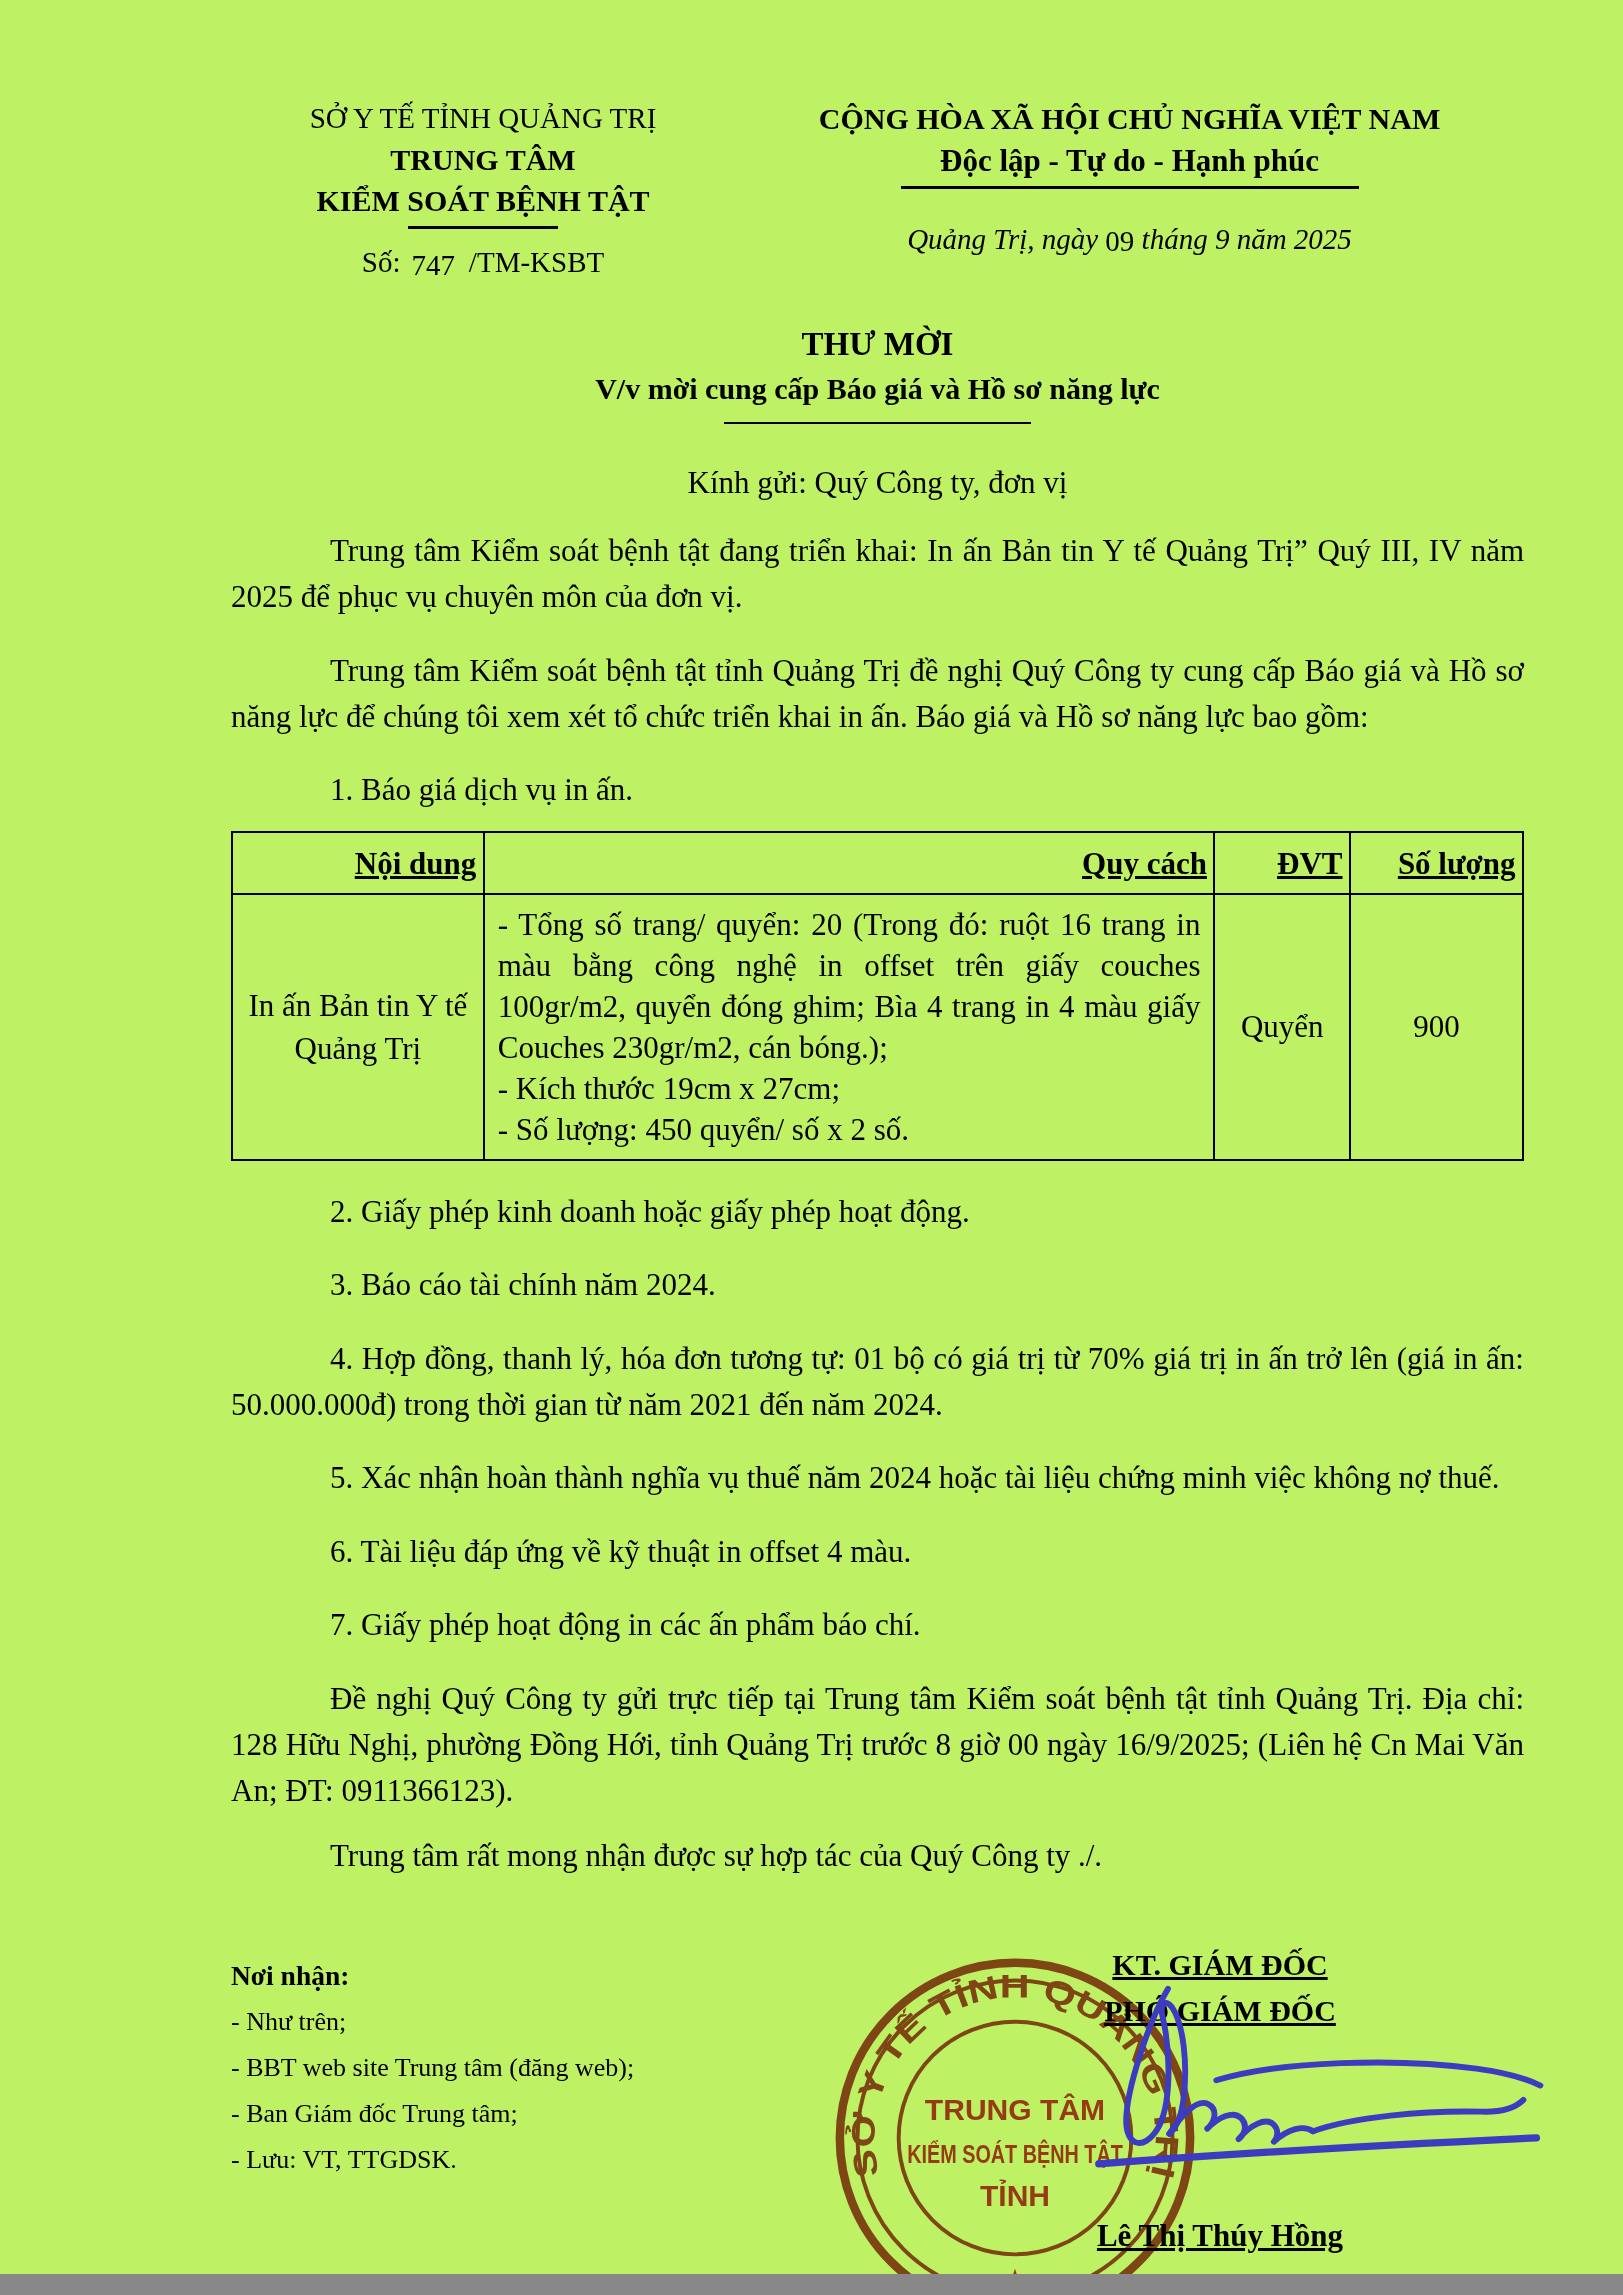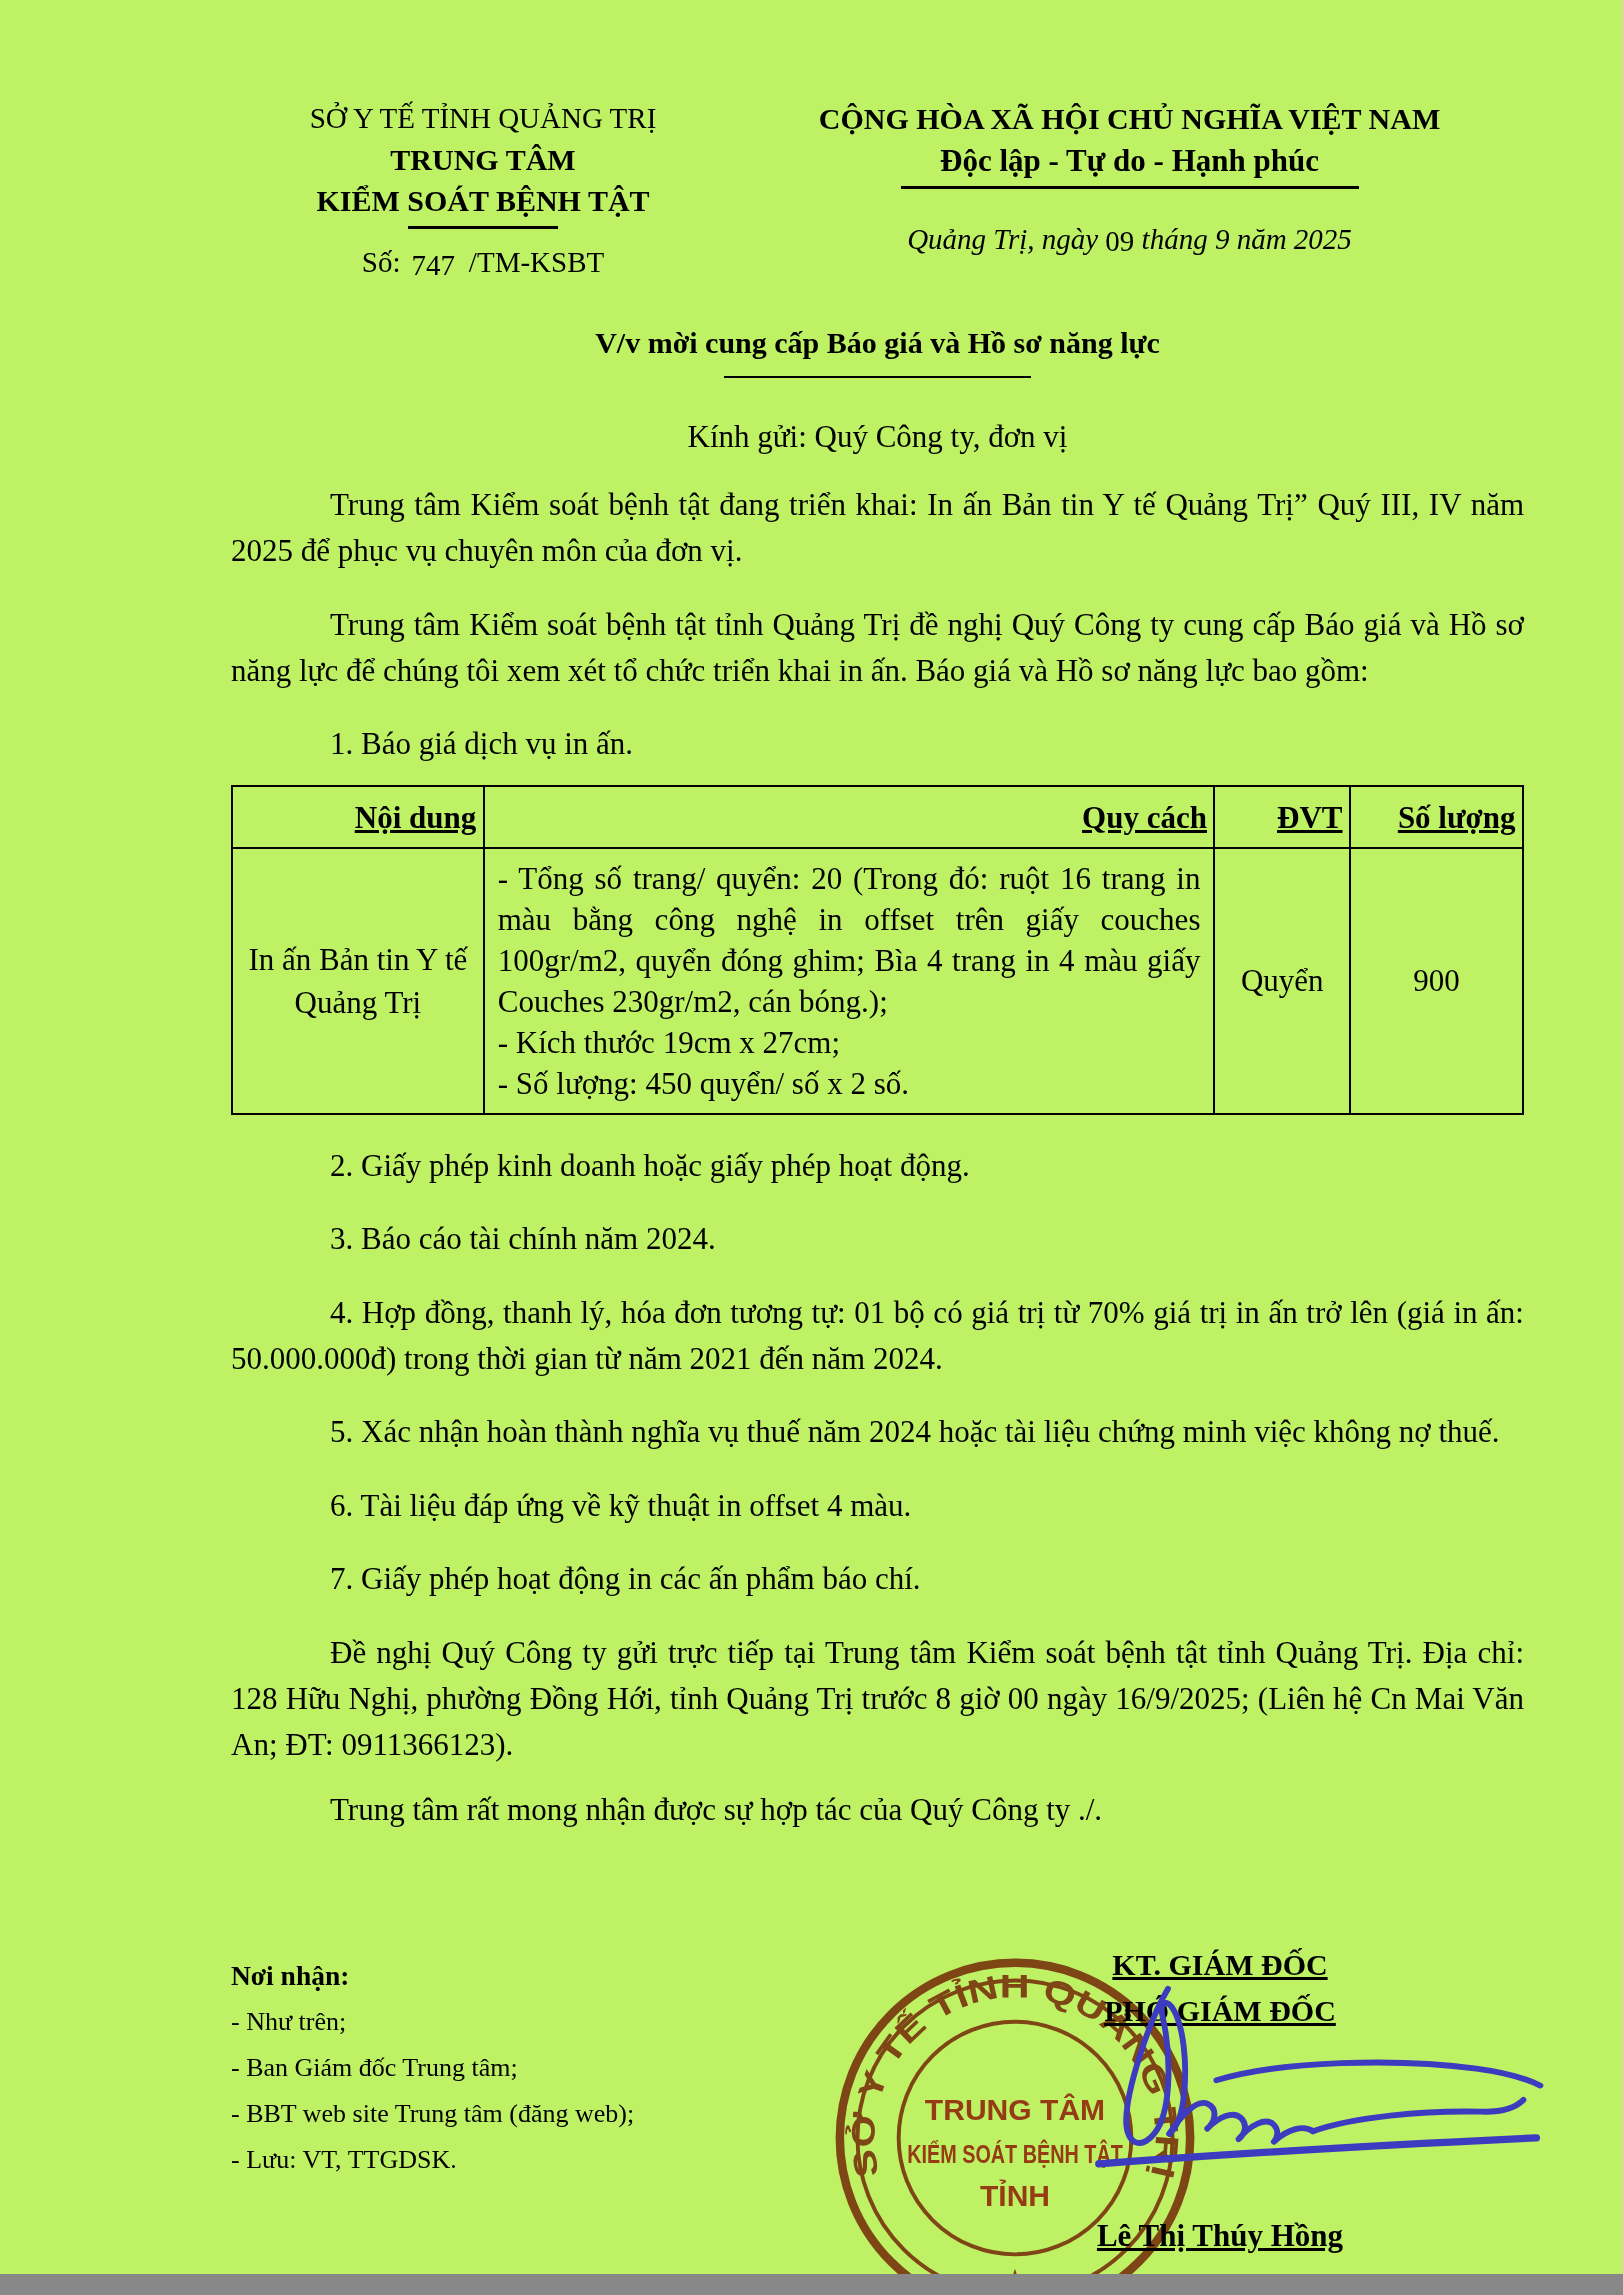--- a/index.html
+++ b/index.html
@@ -106,20 +106,21 @@
         <div class="rule-m"></div>
         <div class="date-line">
           <span>Quảng Trị, ngày</span>
           <span class="upright">09</span>
           <span>tháng 9 năm 2025</span>
         </div>
       </div>
     </div>
 
     <div class="title-block">
+      <div class="t1">THƯ MỜI</div>
       <div class="t2">V/v mời cung cấp Báo giá và Hồ sơ năng lực</div>
       <div class="rule-t"></div>
     </div>
 
     <div class="salutation">Kính gửi: Quý Công ty, đơn vị</div>
 
     <div class="para gap">Trung tâm Kiểm soát bệnh tật đang triển khai: In ấn Bản tin Y tế Quảng Trị” Quý III, IV năm 2025 để phục vụ chuyên môn của đơn vị.</div>
     <div class="para gap">Trung tâm Kiểm soát bệnh tật tỉnh Quảng Trị đề nghị Quý Công ty cung cấp Báo giá và Hồ sơ năng lực để chúng tôi xem xét tổ chức triển khai in ấn. Báo giá và Hồ sơ năng lực bao gồm:</div>
     <div class="para gap">1. Báo giá dịch vụ in ấn.</div>
 
@@ -152,22 +153,22 @@
     <div class="para gap">7. Giấy phép hoạt động in các ấn phẩm báo chí.</div>
 
     <div class="para gap">Đề nghị Quý Công ty gửi trực tiếp tại Trung tâm Kiểm soát bệnh tật tỉnh Quảng Trị. Địa chỉ: 128 Hữu Nghị, phường Đồng Hới, tỉnh Quảng Trị trước 8 giờ 00 ngày 16/9/2025; (Liên hệ Cn Mai Văn An; ĐT: 0911366123).</div>
     <div class="para">Trung tâm rất mong nhận được sự hợp tác của Quý Công ty ./.</div>
 
   </div>
 
   <div class="recipients">
     <div class="rec-label">Nơi nhận:</div>
     <div class="rec-item">- Như trên;</div>
+    <div class="rec-item">- BBT web site Trung tâm (đăng web);</div>
     <div class="rec-item">- Ban Giám đốc Trung tâm;</div>
-    <div class="rec-item">- BBT web site Trung tâm (đăng web);</div>
     <div class="rec-item">- Lưu: VT, TTGDSK.</div>
   </div>
 
   <div class="sign-block">
     <div class="sg1">KT. GIÁM ĐỐC</div>
     <div class="sg1">PHÓ GIÁM ĐỐC</div>
     <div class="sg-name">Lê Thị Thúy Hồng</div>
   </div>
 
   <svg class="stamp" viewBox="0 0 560 560">

